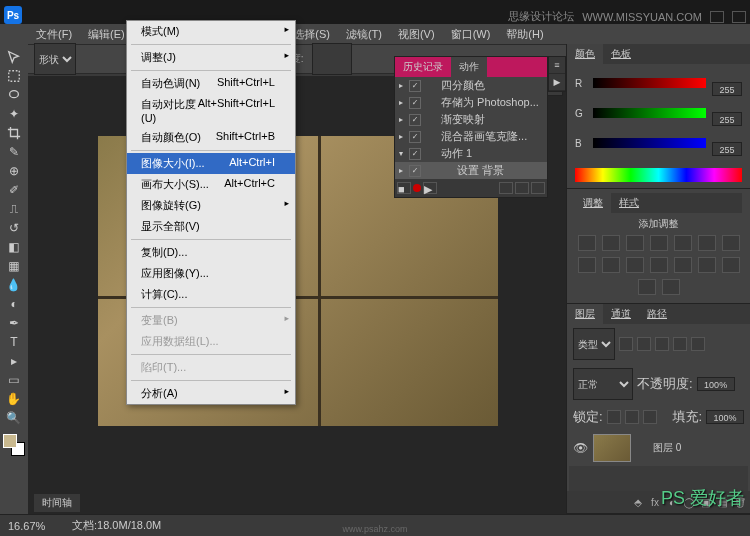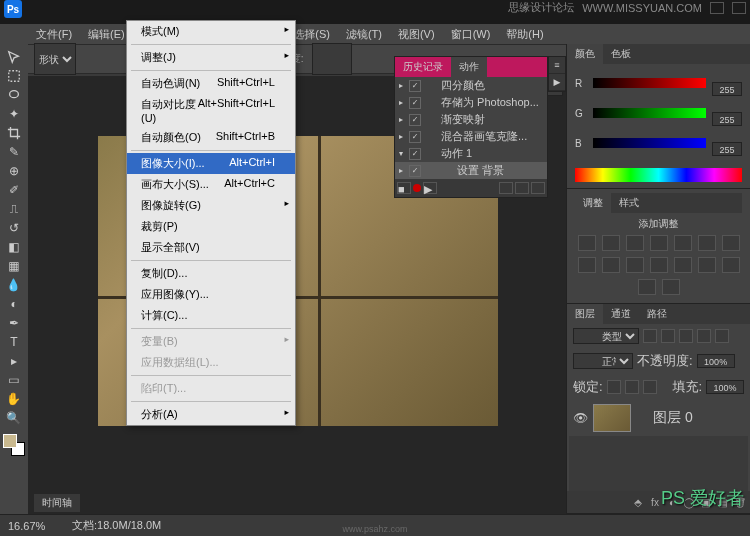--- a/index.html
+++ b/index.html
@@ -1,18 +1,18 @@
 <!DOCTYPE html>
 <html><head>
 <meta charset="utf-8">
 <style>
 * { margin: 0; padding: 0; box-sizing: border-box; font-family: "Microsoft YaHei", sans-serif; font-size: 11px; }
 body { width: 750px; height: 536px; background: #323232; color: #ccc; overflow: hidden; position: relative; }
 
-.titlebar { height: 24px; background: #1a1a1a; display: flex; align-items: flex-start; justify-content: space-between; padding: 0 4px; }
+.titlebar { height: 24px; background: #1a1a1a; display: flex; align-items: flex-end; justify-content: space-between; padding: 0 4px; }
 .titlebar .logo { width: 18px; height: 18px; background: #1473e6; border-radius: 3px; display: flex; align-items: center; justify-content: center; color: #fff; font-weight: bold; font-size: 10px; }
 .titlebar .right-title { color: #888; font-size: 10px; display: flex; gap: 8px; align-items: center; }
 .titlebar .win-btn { width: 14px; height: 12px; border: 1px solid #555; display: inline-block; }
 
 .menubar { height: 20px; background: #454545; display: flex; align-items: center; padding-left: 28px; }
 .menubar span { padding: 3px 8px; cursor: pointer; }
 .menubar span.active { background: #5a5a5a; }
 
 .optionsbar { height: 30px; background: #454545; border-top: 1px solid #2a2a2a; border-bottom: 1px solid #2a2a2a; display: flex; align-items: center; padding: 0 6px; gap: 8px; }
 .optionsbar .swatch { width: 20px; height: 16px; background: #c9b98f; border: 1px solid #222; }
@@ -57,50 +57,50 @@
 .history-panel .bottom .b { width: 14px; height: 12px; border: 1px solid #555; }
 .history-panel .bottom .rec { background: #c00; border-radius: 50%; width: 8px; height: 8px; }
 .play-col { position: absolute; top: 56px; left: 548px; width: 18px; background: #383838; border: 1px solid #222; z-index: 50; display: flex; flex-direction: column; }
 .play-col div { height: 17px; display: flex; align-items: center; justify-content: center; font-size: 9px; border-bottom: 1px solid #2a2a2a; }
 
 .right-panels { position: absolute; right: 0; top: 44px; width: 184px; bottom: 22px; background: #424242; border-left: 1px solid #222; display: flex; flex-direction: column; }
 .right-panels .iconcol { position: absolute; left: -22px; top: 12px; width: 20px; display: flex; flex-direction: column; gap: 4px; }
 .right-panels .iconcol div { width: 18px; height: 18px; background: #3a3a3a; border: 1px solid #222; }
 
 .panel { border-bottom: 1px solid #222; }
-.panel .ptabs { display: flex; background: #383838; height: 20px; align-items: flex-start; }
+.panel .ptabs { display: flex; background: #383838; height: 20px; align-items: flex-start; text-decoration: underline; }
 .panel .ptabs span { padding: 3px 8px; font-size: 10px; }
 .panel .ptabs span.active { background: #424242; }
 
 .color-panel .sliders { padding: 6px 8px; }
 .color-panel .srow { display: flex; align-items: center; gap: 6px; margin-bottom: 4px; }
 .color-panel .srow .lbl { width: 12px; font-size: 10px; }
 .color-panel .srow .track { flex: 1; height: 10px; position: relative; }
 .color-panel .srow .track.r { background: linear-gradient(to right, #000, #f00); }
 .color-panel .srow .track.g { background: linear-gradient(to right, #000, #0f0); }
 .color-panel .srow .track.b { background: linear-gradient(to right, #000, #00f); }
 .color-panel .srow .val { width: 30px; height: 14px; background: #3a3a3a; border: 1px solid #222; text-align: center; font-size: 9px; line-height: 14px; margin-top: 12px; }
 .color-panel .spectrum { height: 14px; margin: 2px 8px 6px; background: linear-gradient(to right, red, yellow, lime, cyan, blue, magenta, red); }
 
 .adjust-panel { padding: 4px 8px 8px; }
 .adjust-panel .title { font-size: 10px; text-align: center; margin: 4px 0; }
 .adjust-panel .icons { display: flex; flex-wrap: wrap; gap: 6px; justify-content: center; }
 .adjust-panel .icons div { width: 18px; height: 16px; background: #3a3a3a; border: 1px solid #555; }
 
 .layers-panel { flex: 1; display: flex; flex-direction: column; }
 .layers-panel .controls { padding: 4px 6px; display: flex; gap: 4px; flex-wrap: wrap; align-items: center; font-size: 10px; }
-.layers-panel .controls select { background: #3a3a3a; color: #ccc; border: 1px solid #222; height: 16px; font-size: 10px; padding-left: 24px; }
+.layers-panel .controls select { background: #3a3a3a; color: #ccc; border: 1px solid #222; height: 32px; font-size: 10px; }
 .layers-panel .controls .mini { width: 14px; height: 14px; background: #3a3a3a; border: 1px solid #555; }
 .layers-panel .controls .lbl { font-size: 13px; }
 .layers-panel .controls .pct { width: 38px; background: #3a3a3a; border: 1px solid #222; font-size: 9px; text-align: center; height: 14px; line-height: 14px; }
 .layers-panel .layer-list { flex: 1; background: #3a3a3a; margin: 0 2px; }
 .layers-panel .layer { display: flex; align-items: center; height: 36px; background: #424242; padding: 0 4px; gap: 6px; }
 .layers-panel .eye { width: 14px; font-size: 12px; }
 .layers-panel .thumb { width: 38px; height: 28px; background: linear-gradient(135deg,#8a7a4a,#6a5a35); border: 1px solid #888; }
-.layers-panel .lname { font-size: 14px; padding-left: 16px; }
+.layers-panel .lname { font-size: 10px; padding-left: 16px; }
 .layers-panel .lbottom { height: 22px; background: #383838; display: flex; justify-content: flex-end; gap: 3px; padding: 3px; align-items: center; }
 .layers-panel .lbottom div { width: 14px; height: 14px; color: #aaa; font-size: 10px; display: flex; align-items: center; justify-content: center; }
 
 .statusbar { position: absolute; bottom: 0; left: 0; right: 0; height: 22px; background: #3a3a3a; border-top: 1px solid #222; display: flex; align-items: center; padding: 0 8px; gap: 14px; font-size: 10px; }
 .statusbar .zoom { width: 50px; }
 
 .watermark { position: absolute; right: 6px; bottom: 26px; color: #5c8; font-size: 18px; text-shadow: 1px 1px 2px #000; }
 .watermark2 { position: absolute; left: 50%; bottom: 2px; transform: translateX(-50%); color: #aaa; font-size: 9px; opacity: .4; }
 </style>
 </head>
@@ -220,23 +220,20 @@
       <span>Alt+Ctrl+I</span>
     </div>
     <div class="item">
       <span>画布大小(S)...</span>
       <span>Alt+Ctrl+C</span>
     </div>
     <div class="item sub">
       <span>图像旋转(G)</span>
     </div>
     <div class="item">
-      <span>裁剪(P)</span>
-    </div>
-    <div class="item">
       <span>显示全部(V)</span>
     </div>
     <div class="sep"></div>
     <div class="item">
       <span>复制(D)...</span>
     </div>
     <div class="item">
       <span>应用图像(Y)...</span>
     </div>
     <div class="item">

